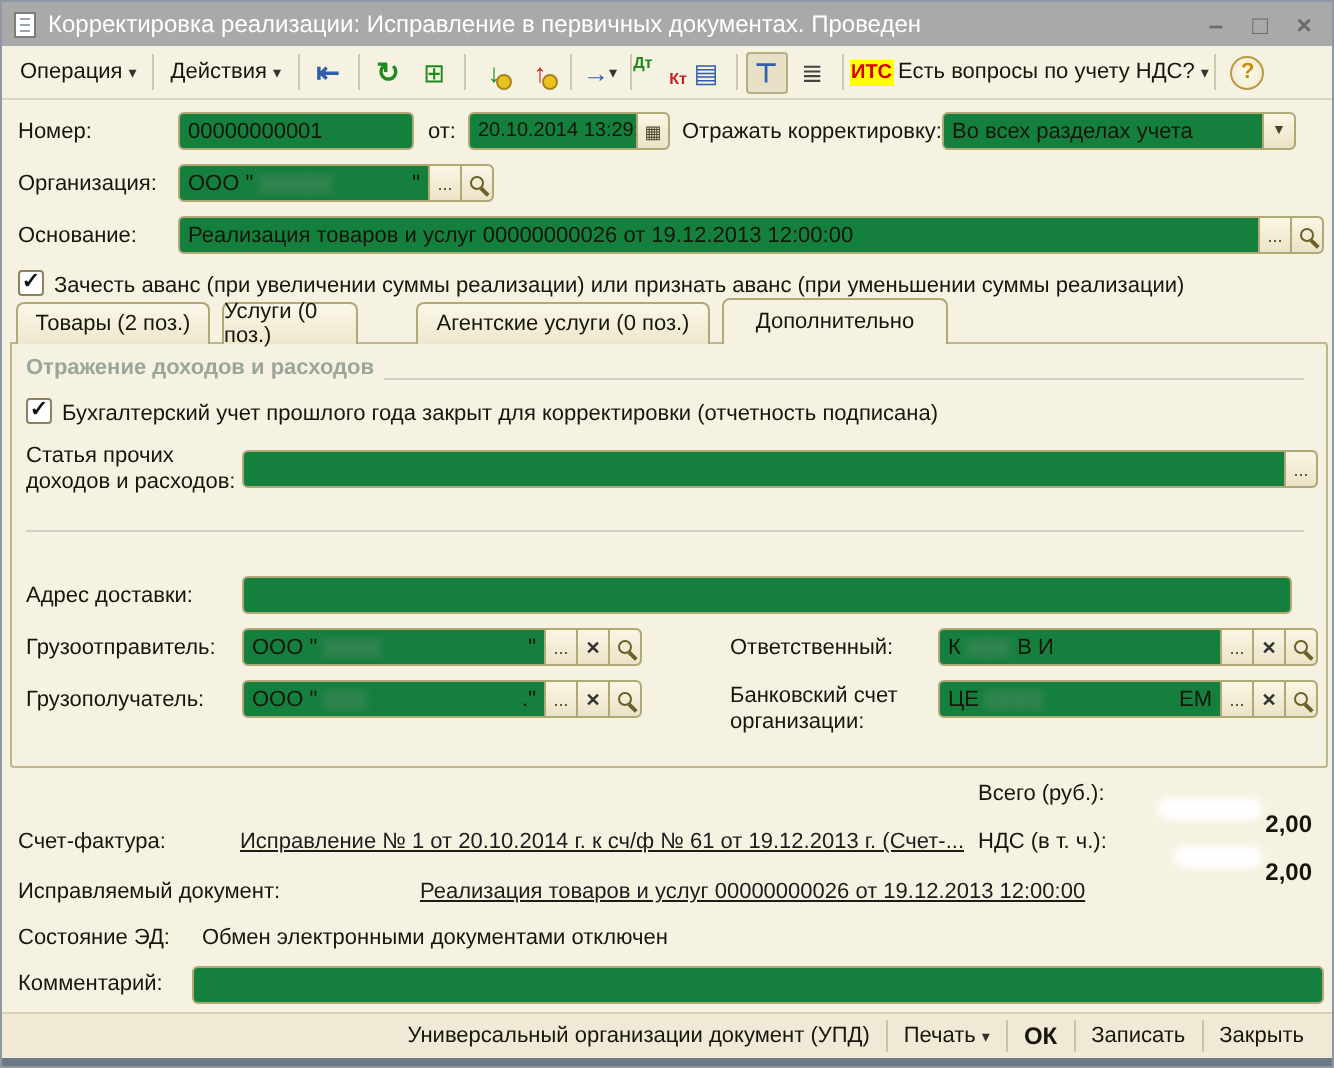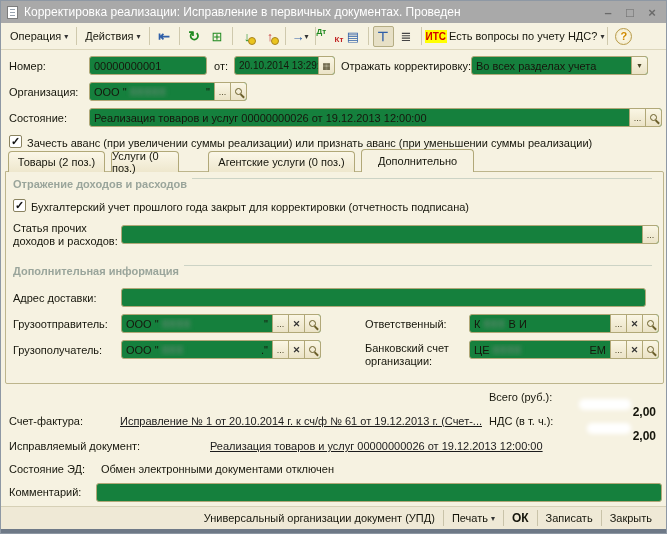--- a/index.html
+++ b/index.html
@@ -60,21 +60,21 @@
     font-size:11px; font-weight:bold; color:#111; line-height:11px; }
   .redacted { filter:blur(2px); color:#8d8d8d; font-size:9px; letter-spacing:1px; margin:0 3px; overflow:hidden; }
   .mid-flex { flex:1; }
   
   .tab { position:absolute; top:150px; height:21px; background:linear-gradient(#fbf7e8,#eee7cd);
     border:1px solid #b1a878; border-bottom:none; border-radius:4px 4px 0 0;
     display:flex; align-items:center; justify-content:center; z-index:1; }
   .tab.active { top:148px; height:23px; background:#f6f2e1; z-index:3; }
   .panel { position:absolute; left:4px; top:170px; width:659px; height:213px;
     border:1px solid #bdb58c; border-radius:0 2px 2px 2px; z-index:0; }
-  .sec { position:absolute; display:flex; align-items:flex-start; gap:5px; font-weight:bold; color:#9aa59b; }
+  .sec { position:absolute; display:flex; align-items:flex-end; gap:5px; font-weight:bold; color:#9aa59b; }
   .sec .line { flex:1; height:0; border-top:1px solid #ccd3c5; }
   .art-blue { background:#4e6bc6; outline:1px dotted #e6dfbf; outline-offset:-2px; }
   
   .bignum { font-weight:bold; font-size:12px;margin-top:16px; }
   .valbox { position:absolute; display:flex; align-items:center; justify-content:flex-end; right:10px; width:170px; }
   .wsmudge { width:52px; height:11px; background:#ffffff; border-radius:5px; filter:blur(2px); margin-right:2px; }
   .link { position:absolute; text-decoration:underline; color:#1c1c1c; white-space:nowrap; cursor:pointer;margin-left:24px; }
   
   .footer { position:absolute; left:0; right:0; top:505px; height:23px; background:#efe9d6;
     border-top:1px solid #d6d0b6; display:flex; align-items:center; justify-content:flex-end; padding:0 6px; }
@@ -179,21 +179,21 @@
       <span>ООО "</span>
       <span class="redacted mid-flex">▒▒▒▒▒</span>
       <span>"</span>
     </span>
     <span class="seg">...</span>
     <span class="seg">
       <span class="mag"></span>
     </span>
   </div>
 
-  <span class="lbl" style="left:8px;top:111px">Состояние:</span>
+  <span class="lbl" style="left:8px;top:111px">Основание:</span>
   <div class="group" style="left:88px;top:107px;width:573px">
     <span class="txt">Реализация товаров и услуг 00000000026 от 19.12.2013 12:00:00</span>
     <span class="seg">...</span>
     <span class="seg">
       <span class="mag"></span>
     </span>
   </div>
 
   <span class="cb" style="left:8px;top:134px">✓</span>
   <span class="lbl" style="left:26px;top:136px">Зачесть аванс (при увеличении суммы реализации) или признать аванс (при уменьшении суммы реализации)</span>
@@ -219,21 +219,20 @@
   <span class="cb" style="left:12px;top:198px">✓</span>
   <span class="lbl" style="left:30px;top:200px">Бухгалтерский учет прошлого года закрыт для корректировки (отчетность подписана)</span>
   <span class="lbl" style="left:12px;top:221px">Статья прочих</span>
   <span class="lbl" style="left:12px;top:234px">доходов и расходов:</span>
   <div class="group" style="left:120px;top:224px;width:538px">
     <span class="txt art-blue"></span>
     <span class="seg">...</span>
   </div>
 
   <div class="sec" style="left:12px;right:14px;top:264px">
-    <span>Дополнительная информация</span>
     <span class="line"></span>
   </div>
 
   <span class="lbl" style="left:12px;top:291px">Адрес доставки:</span>
   <div class="fld" style="left:120px;top:287px;width:525px"></div>
 
   <span class="lbl" style="left:12px;top:317px">Грузоотправитель:</span>
   <div class="group" style="left:120px;top:313px;width:200px">
     <span class="txt">
       <span>ООО "</span>

